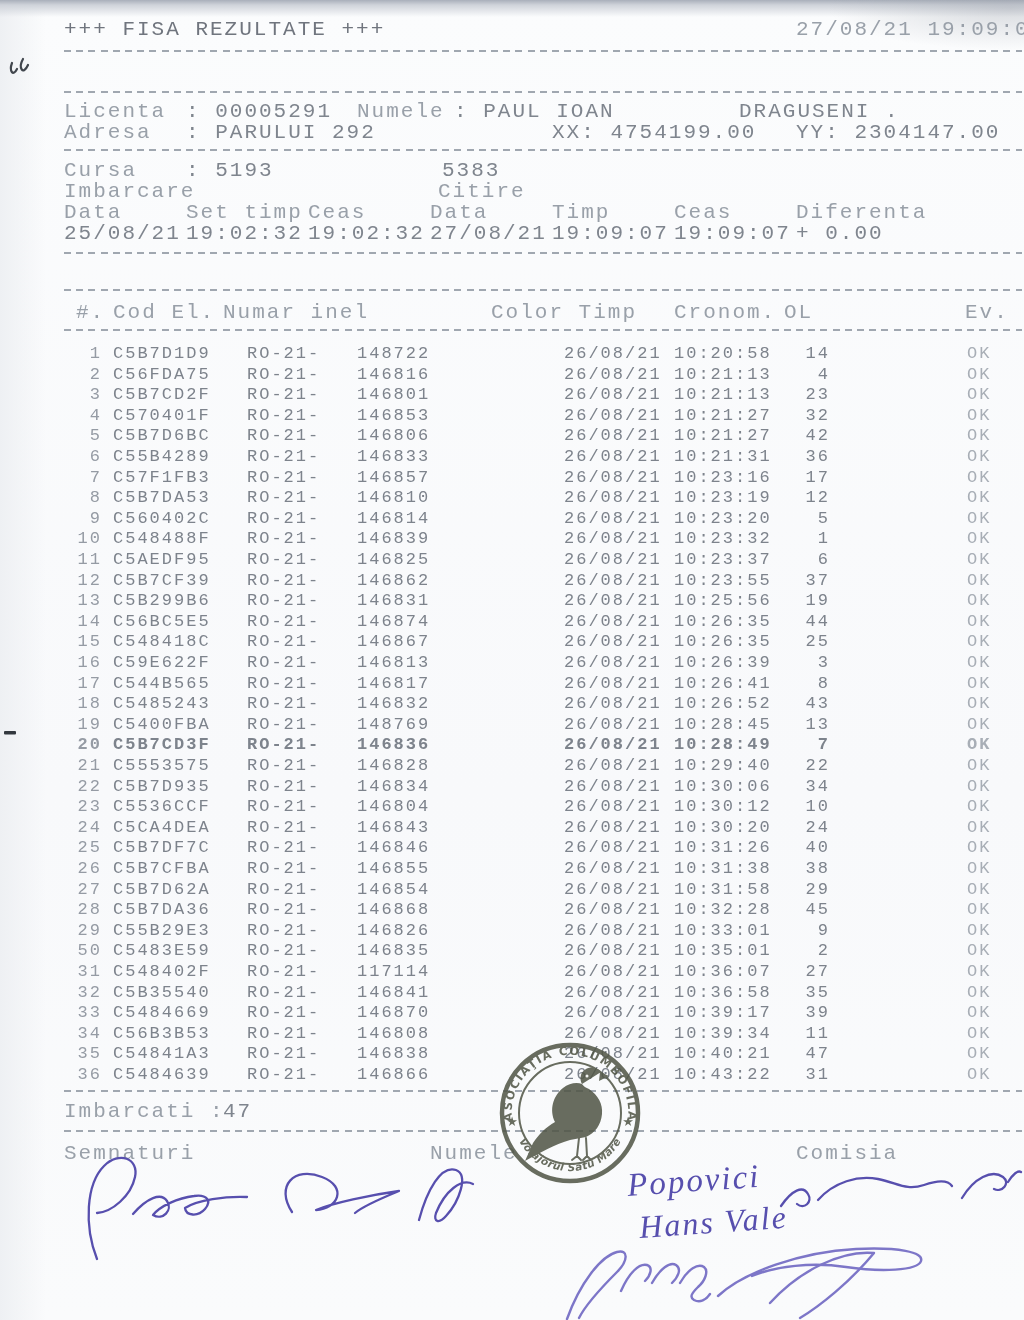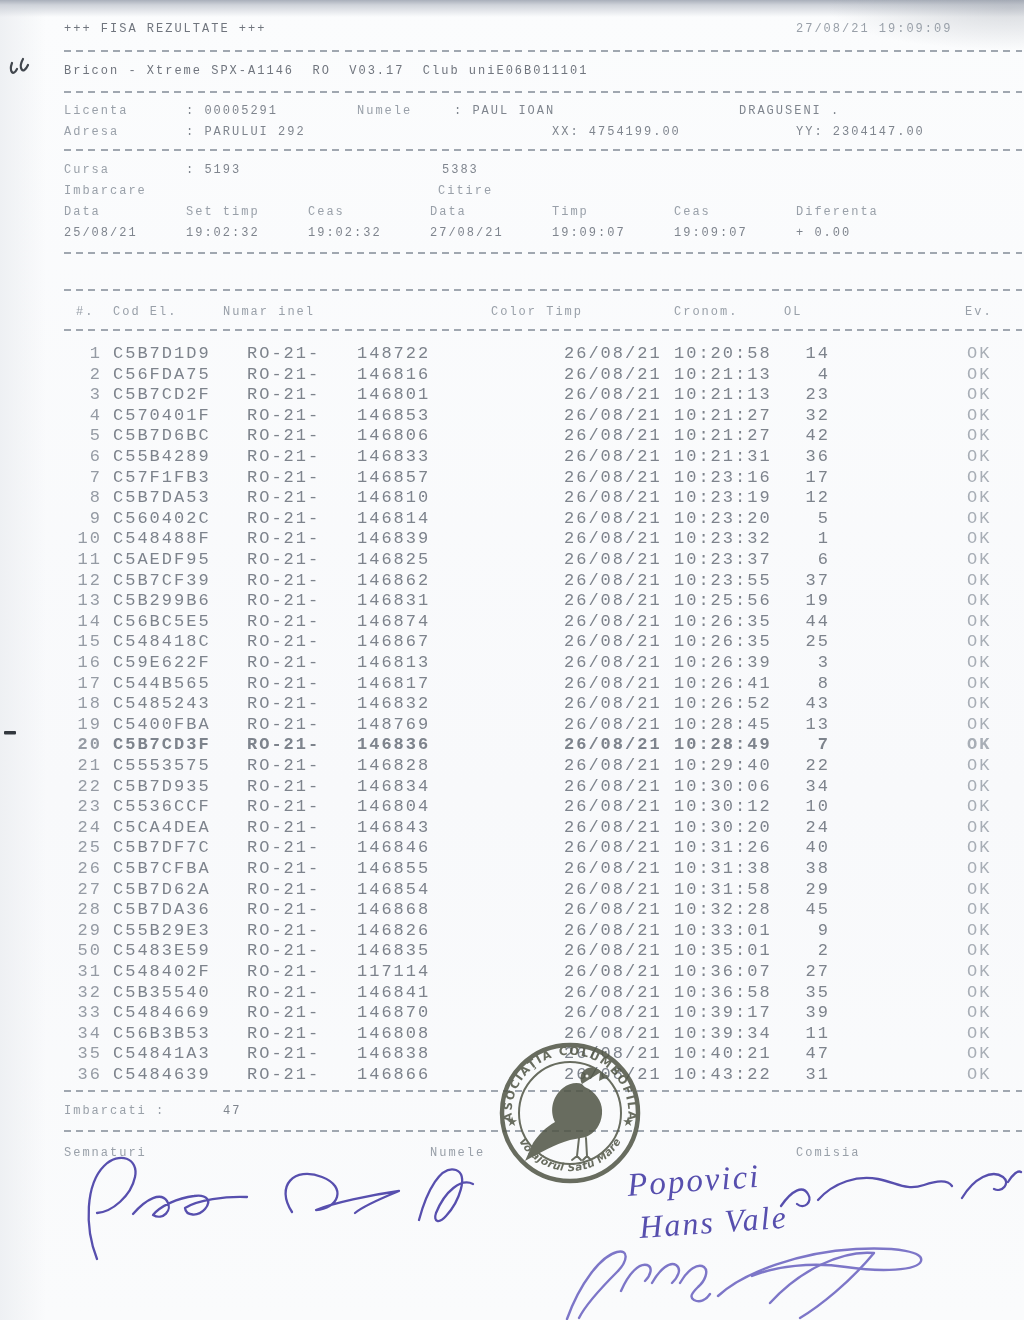--- a/index.html
+++ b/index.html
@@ -8,21 +8,21 @@
     position:relative;width:1024px;height:1320px;overflow:hidden;
     background:
       radial-gradient(260px 60px at 1010px 8px, rgba(150,156,166,.35), rgba(150,156,166,0) 70%),
       linear-gradient(180deg,#a9afba 0,#cfd3da 5px,rgba(250,251,252,0) 17px),
       linear-gradient(90deg,#eef0f3 0,rgba(250,251,252,0) 46px),
       linear-gradient(180deg,#fbfcfd 0,#f8f9fb 60%,#fafbfc 100%);
     font-family:"Liberation Mono","DejaVu Sans Mono",monospace;
   }
   .pt{
     position:absolute;white-space:pre;
-    font-size:12px;line-height:19px;letter-spacing:2px;
+    font-size:21px;line-height:19px;letter-spacing:2px;
     color:#7f858e;
   }
   .pt.dim{color:#99a0a9;}
   .pt.dark{color:#70757e;}
   .divider{
     position:absolute;left:64px;width:958px;height:2px;
     background:repeating-linear-gradient(90deg,#a0a7b0 0,#a0a7b0 7px,rgba(0,0,0,0) 7px,rgba(0,0,0,0) 12.2px);
   }
   .t-row{position:absolute;left:0;top:0;width:100%;height:21px;}
   .t-row .cell{position:absolute;white-space:pre;font-size:17px;line-height:20px;letter-spacing:2px;color:#7d838c;}
@@ -44,21 +44,20 @@
 </style>
 </head>
 <body>
 
 <div class="page">
 
   <span class="pt dark" style="left:64px;top:20px">+++ FISA REZULTATE +++</span>
   <span class="pt dim" style="left:796px;top:20px">27/08/21 19:09:09</span>
   <div class="divider" style="top:50px"></div>
 
-  <span class="pt dark" style="left:64px;top:62px">Bricon - Xtreme SPX-A1146  RO  V03.17  Club uniE06B011101</span>
   <div class="divider" style="top:91px"></div>
 
   <span class="pt dim" style="left:64px;top:102px">Licenta</span>
   <span class="pt" style="left:186px;top:102px">: 00005291</span>
   <span class="pt dim" style="left:357px;top:102px">Numele</span>
   <span class="pt" style="left:454px;top:102px">: PAUL IOAN</span>
   <span class="pt" style="left:739px;top:102px">DRAGUSENI .</span>
 
   <span class="pt dim" style="left:64px;top:123px">Adresa</span>
   <span class="pt" style="left:186px;top:123px">: PARULUI 292</span>

